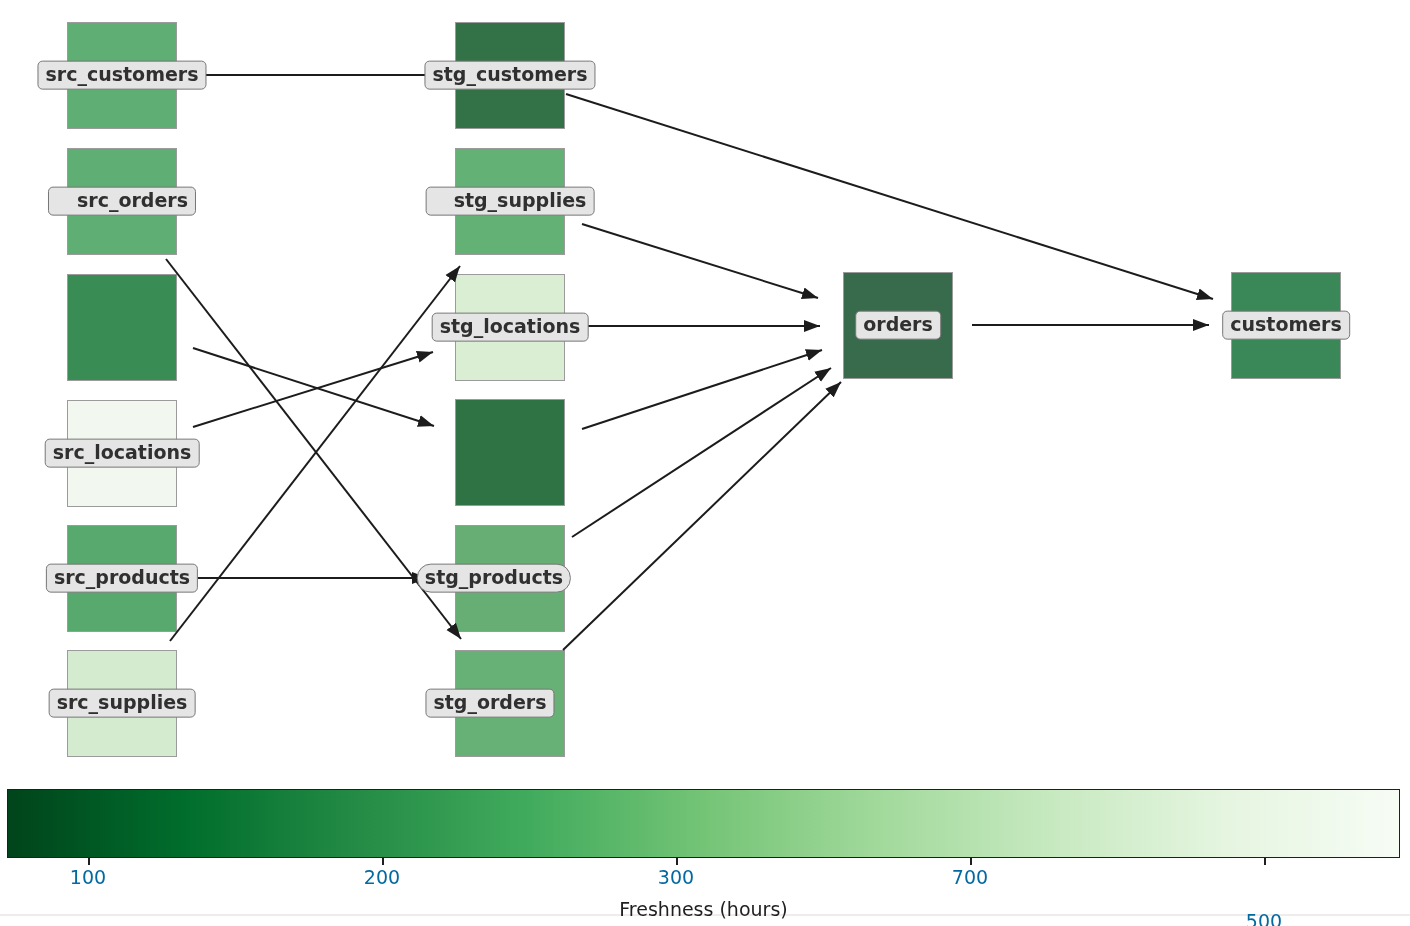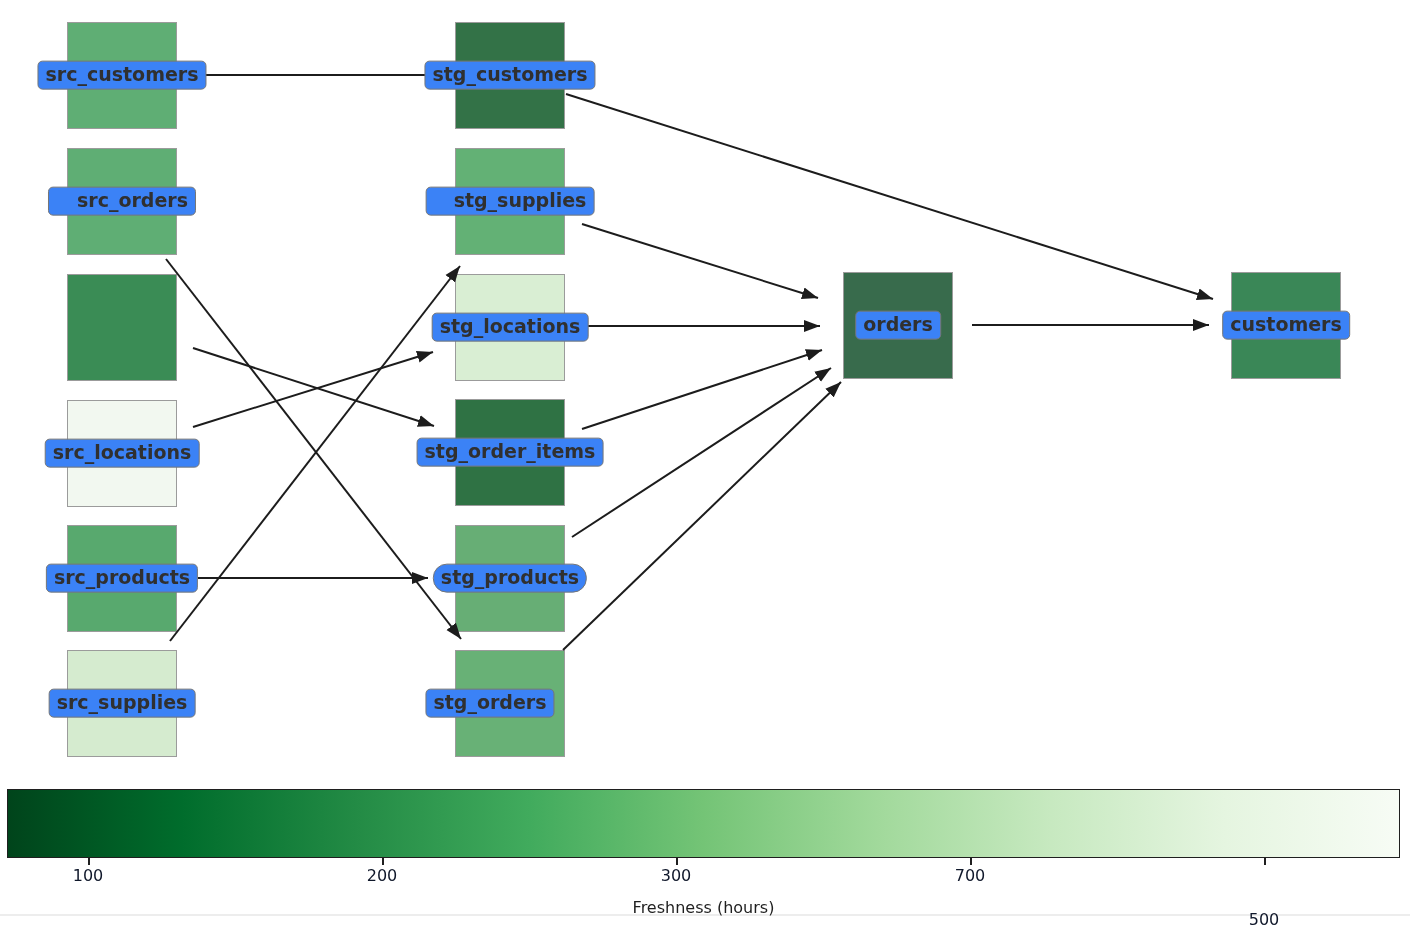--- a/index.html
+++ b/index.html
@@ -17,21 +17,21 @@
   #edge-layer  { z-index:2; }
   #labels-layer{ z-index:3; }
   .node-box {
     position:absolute;
     border:1.5px solid #9b9b9b;
     box-sizing:border-box;
   }
   .node-label {
     position:absolute;
     transform:translate(-50%,-50%);
-    background:#3b82f6;
+    background:#e5e5e5;
     border:1.5px solid #767676;
     border-radius:5px;
     padding:1px 7px 2px 7px;
     font-size:19px;
     font-weight:bold;
     color:#303030;
     white-space:nowrap;
     line-height:1.25;
   }
   .cb-bar {
@@ -42,29 +42,29 @@
   }
   .cb-tick {
     position:absolute;
     width:1.5px; height:7px;
     background:#1f1f1f;
     z-index:2;
   }
   .cb-ticklabel {
     position:absolute;
     transform:translateX(-50%);
-    font-size:16px;
-    color:#0f172a;
+    font-size:19px;
+    color:#0369a1;
     z-index:2;
     white-space:nowrap;
   }
   .cb-axislabel {
     position:absolute;
     transform:translateX(-50%);
-    font-size:16px;
+    font-size:19px;
     color:#1f1f1f;
     z-index:2;
     white-space:nowrap;
   }
   .bottom-rule {
     position:absolute;
     left:0; width:1410px; height:2px;
     background:#ededed;
     z-index:1;
   }
@@ -113,22 +113,21 @@
   </svg>
   <div id="labels-layer">
       <div class="node-label" style="left: 122px; top: 75px;">src_customers</div>
       <div class="node-label" style="left: 122px; top: 201px; padding-left: 28px;">src_orders</div>
       <div class="node-label" style="left: 122px; top: 453px;">src_locations</div>
       <div class="node-label" style="left: 122px; top: 578px;">src_products</div>
       <div class="node-label" style="left: 122px; top: 703px;">src_supplies</div>
       <div class="node-label" style="left: 510px; top: 75px;">stg_customers</div>
       <div class="node-label" style="left: 510px; top: 201px; padding-left: 27px;">stg_supplies</div>
       <div class="node-label" style="left: 510px; top: 327px;">stg_locations</div>
-      <div class="node-label" style="left: 510px; top: 452px;">stg_order_items</div>
-      <div class="node-label" style="left: 510px; top: 578px; border-radius: 14px;">stg_products</div>
+      <div class="node-label" style="left: 494px; top: 578px; border-radius: 14px;">stg_products</div>
       <div class="node-label" style="left: 490px; top: 703px;">stg_orders</div>
       <div class="node-label" style="left: 898px; top: 325px;">orders</div>
       <div class="node-label" style="left: 1286px; top: 325px;">customers</div>
     </div>
 
   <div class="cb-bar" id="cb-bar" style="left: 7px; top: 789px; width: 1393px; height: 69px; background: linear-gradient(to right, rgb(0, 68, 27) 0%, rgb(0, 109, 44) 12.5%, rgb(35, 139, 69) 25%, rgb(65, 171, 93) 37.5%, rgb(116, 196, 118) 50%, rgb(161, 217, 155) 62.5%, rgb(199, 233, 192) 75%, rgb(229, 245, 224) 87.5%, rgb(247, 252, 245) 100%);"></div>
   <div id="cb-ticks">
       <div class="cb-tick" style="left: 88px; top: 858px;"></div>
       <div class="cb-ticklabel" style="left: 88px; top: 866px;">100</div>
       <div class="cb-tick" style="left: 382px; top: 858px;"></div>

